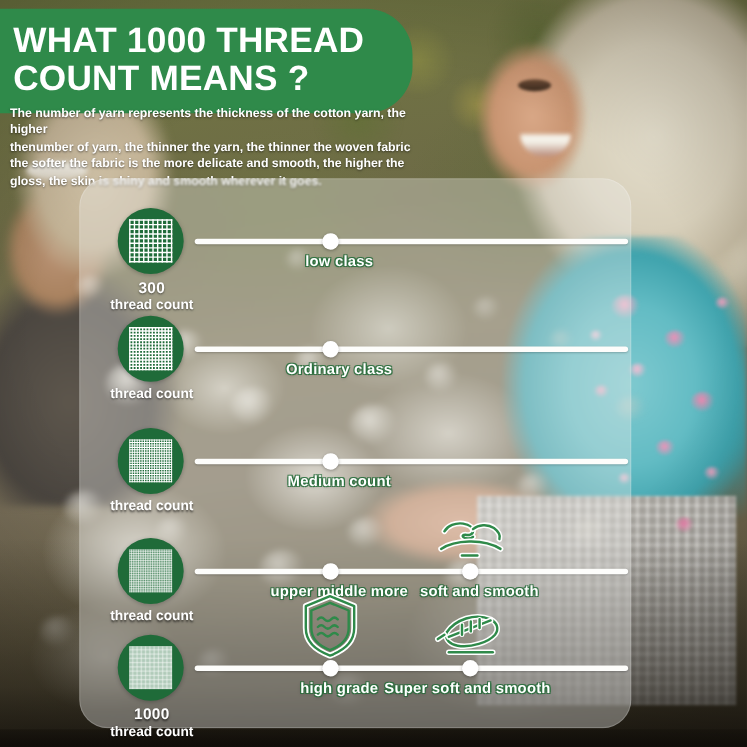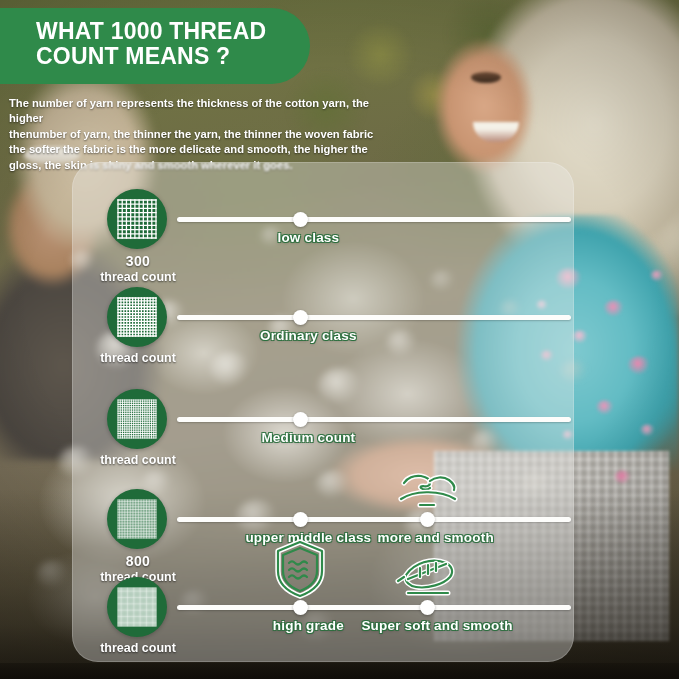--- a/index.html
+++ b/index.html
@@ -128,27 +128,26 @@
 
   
   .title-banner {
     position: absolute; left: -20px; top: 8px;
     padding: 11px 44px 14px 32px;
     background: #2f8a4a;
     border-radius: 0 42px 42px 0;
     color: #ffffff;
   }
   .title-banner h1 {
-    font-size: 23px;
+    font-size: 32px;
     line-height: 1.10;
     letter-spacing: .2px;
     font-weight: 800;
     white-space: pre-line;
     text-transform: uppercase;
-    margin-left: 24px;
   }
 
   .desc {
     position: absolute; left: 9px; top: 96px;
     width: 380px;
     color: #ffffff;
     font-size: 11.2px;
     line-height: 1.38;
     font-weight: 700;
     white-space: pre-line;
@@ -479,28 +478,27 @@
                 <line x1="91.66666666666666" y1="0" x2="91.66666666666666" y2="100"></line>
                 <line x1="0" y1="91.66666666666666" x2="100" y2="91.66666666666666"></line>
                 <line x1="95.83333333333334" y1="0" x2="95.83333333333334" y2="100"></line>
                 <line x1="0" y1="95.83333333333334" x2="100" y2="95.83333333333334"></line>
                 <line x1="100" y1="0" x2="100" y2="100"></line>
                 <line x1="0" y1="100" x2="100" y2="100"></line>
               </svg>
                </div>
              </div>
           <div class="count-label" style="top:390px">
-               <span class="num">800</span>
                <span>thread count</span>
              </div>
           <div class="track" style="left: 104px; top: 353.5px; width: 394px;"></div>
           <div class="dot" style="left:219.88px;top:348.5px"></div>
-          <div class="grade-label" style="left:235.38px;top:367px">upper middle class</div>
+          <div class="grade-label" style="left:235.38px;top:367px">upper middle more</div>
           <div class="dot" style="left:347.24px;top:348.5px"></div>
-          <div class="grade-label" style="left:362.74px;top:367px">more and smooth</div>
+          <div class="grade-label" style="left:362.74px;top:367px">soft and smooth</div>
           <div class="feature-icon" style="left:354.74px;top:304px">
     <svg viewBox="0 0 64 46" fill="none" stroke="#2f8a4a" stroke-width="2.2" stroke-linecap="round" stroke-linejoin="round">
       <path d="M8 16c3-5 10-8 17-7 6 1 9 4 9 7 0 3-4 4-7 3-2 0-3 1-2 2 2 2 7 2 9 0" stroke="#ffffff" stroke-width="5.2"></path>
       <path d="M8 16c3-5 10-8 17-7 6 1 9 4 9 7 0 3-4 4-7 3-2 0-3 1-2 2 2 2 7 2 9 0"></path>
       <path d="M34 14c5-4 13-5 19-1 4 3 6 7 5 10" stroke="#ffffff" stroke-width="5.2"></path>
       <path d="M34 14c5-4 13-5 19-1 4 3 6 7 5 10"></path>
       <path d="M5 32c12-8 38-10 54 0" stroke="#ffffff" stroke-width="5.2"></path>
       <path d="M5 32c12-8 38-10 54 0"></path>
       <path d="M24 38h14" stroke="#ffffff" stroke-width="5.2"></path>
       <path d="M24 38h14"></path>
@@ -574,27 +572,28 @@
                 <line x1="93.75" y1="0" x2="93.75" y2="100"></line>
                 <line x1="0" y1="93.75" x2="100" y2="93.75"></line>
                 <line x1="96.875" y1="0" x2="96.875" y2="100"></line>
                 <line x1="0" y1="96.875" x2="100" y2="96.875"></line>
                 <line x1="100" y1="0" x2="100" y2="100"></line>
                 <line x1="0" y1="100" x2="100" y2="100"></line>
               </svg>
                </div>
              </div>
           <div class="count-label" style="top:478px">
+               <span class="num">1000</span>
                <span>thread count</span>
              </div>
           <div class="track" style="left: 104px; top: 441.5px; width: 394px;"></div>
           <div class="dot" style="left:219.88px;top:436.5px"></div>
           <div class="grade-label" style="left:235.38px;top:455px">high grade</div>
           <div class="dot" style="left:347.24px;top:436.5px"></div>
-          <div class="grade-label" style="left:364px;top:455px">Super soft and smooth</div>
+          <div class="grade-label" style="left:352px;top:455px">Super soft and smooth</div>
           <div class="feature-icon shield-icon" style="left:227.38px;top:376px">
     <svg viewBox="0 0 52 60" fill="none" stroke="#2f8a4a" stroke-width="2.2" stroke-linecap="round" stroke-linejoin="round">
       <path d="M26 3 48 12v20c0 14-11 21-22 25C15 53 4 46 4 32V12z" stroke="#ffffff" stroke-width="5.4"></path>
       <path d="M26 3 48 12v20c0 14-11 21-22 25C15 53 4 46 4 32V12z"></path>
       <path d="M26 9 43 16v16c0 11-9 17-17 20-8-3-17-9-17-20V16z"></path>
       <path d="M15 24c2-2 4-2 6 0s4 2 6 0 4-2 6 0
                M15 31c2-2 4-2 6 0s4 2 6 0 4-2 6 0
                M15 38c2-2 4-2 6 0s4 2 6 0 4-2 6 0"></path>
     </svg>
           </div>

